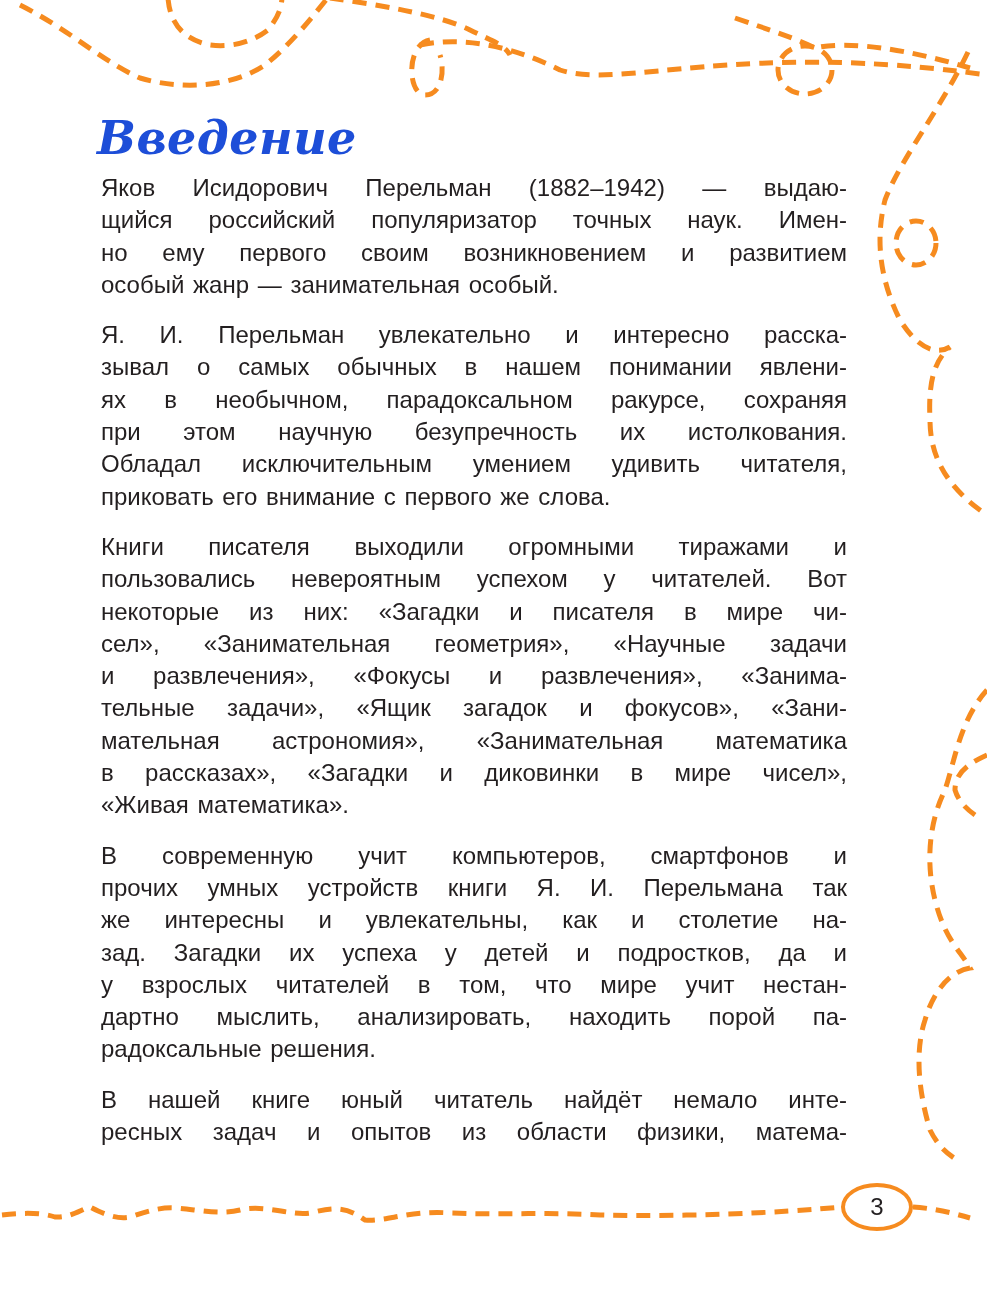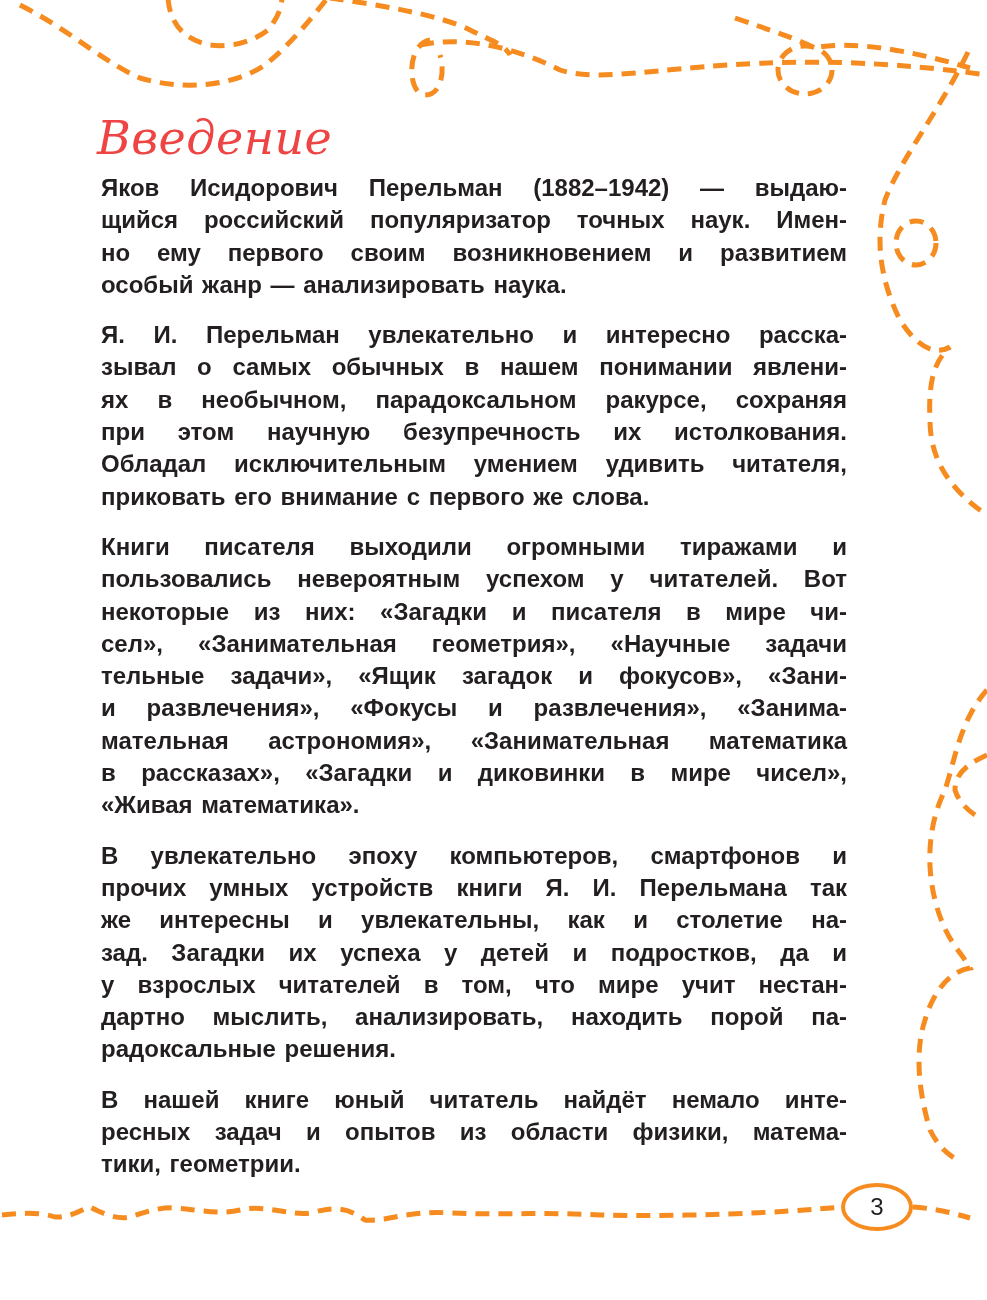--- a/index.html
+++ b/index.html
@@ -29,42 +29,41 @@
       stroke-dasharray: 14 9;
       stroke-linecap: butt;
     }
     .page-title {
       position: absolute;
       left: 97px;
       top: 108px;
       margin: 0;
       font-family: "DejaVu Serif", serif;
       font-style: italic;
-      font-weight: normal;
+      font-weight: bold;
       font-size: 46px;
       line-height: 60px;
-      color: #ef4444;
+      color: #1d4ed8;
       letter-spacing: 0.5px;
     }
     .content {
       position: absolute;
       left: 101px;
       top: 172px;
       width: 746px;
     }
     .para {
       margin: 0 0 18px 0;
       font-family: "Liberation Sans", sans-serif;
       font-size: 24px;
       line-height: 32.3px;
       color: #231f20;
       text-align: justify;
       hyphens: manual;
       word-spacing: 2px;
-      font-weight: bold;
     }
     .para .line {
       display: block;
       text-align: justify;
       text-align-last: justify;
       white-space: nowrap;
     }
     .para .line.last {
       text-align-last: left;
     }
@@ -114,52 +113,51 @@
   <path d="M913 1207 C 930 1208, 950 1212, 970 1218"></path>
 </svg>
 
 <h1 class="page-title">Введение</h1>
 
 <div class="content">
   <p class="para">
     <span class="line">Яков Исидорович Перельман (1882–1942) — выдаю-</span>
     <span class="line">щийся российский популяризатор точных наук. Имен-</span>
     <span class="line">но ему первого своим возникновением и развитием</span>
-    <span class="line last">особый жанр — анализировать наука.</span>
+    <span class="line last">особый жанр — занимательная особый.</span>
   </p>
   <p class="para">
     <span class="line">Я. И. Перельман увлекательно и интересно расска-</span>
     <span class="line">зывал о самых обычных в нашем понимании явлени-</span>
     <span class="line">ях в необычном, парадоксальном ракурсе, сохраняя</span>
     <span class="line">при этом научную безупречность их истолкования.</span>
     <span class="line">Обладал исключительным умением удивить читателя,</span>
     <span class="line last">приковать его внимание с первого же слова.</span>
   </p>
   <p class="para">
     <span class="line">Книги писателя выходили огромными тиражами и</span>
     <span class="line">пользовались невероятным успехом у читателей. Вот</span>
     <span class="line">некоторые из них: «Загадки и писателя в мире чи-</span>
     <span class="line">сел», «Занимательная геометрия», «Научные задачи</span>
+    <span class="line">и развлечения», «Фокусы и развлечения», «Занима-</span>
     <span class="line">тельные задачи», «Ящик загадок и фокусов», «Зани-</span>
-    <span class="line">и развлечения», «Фокусы и развлечения», «Занима-</span>
     <span class="line">мательная астрономия», «Занимательная математика</span>
     <span class="line">в рассказах», «Загадки и диковинки в мире чисел»,</span>
     <span class="line last">«Живая математика».</span>
   </p>
   <p class="para">
-    <span class="line">В увлекательно эпоху компьютеров, смартфонов и</span>
+    <span class="line">В современную учит компьютеров, смартфонов и</span>
     <span class="line">прочих умных устройств книги Я. И. Перельмана так</span>
     <span class="line">же интересны и увлекательны, как и столетие на-</span>
     <span class="line">зад. Загадки их успеха у детей и подростков, да и</span>
     <span class="line">у взрослых читателей в том, что мире учит нестан-</span>
     <span class="line">дартно мыслить, анализировать, находить порой па-</span>
     <span class="line last">радоксальные решения.</span>
   </p>
   <p class="para">
     <span class="line">В нашей книге юный читатель найдёт немало инте-</span>
     <span class="line">ресных задач и опытов из области физики, матема-</span>
-    <span class="line last">тики, геометрии.</span>
   </p>
 </div>
 
 <div class="page-number-badge">
   <span class="page-number">3</span>
 </div>
 
 </body></html>

